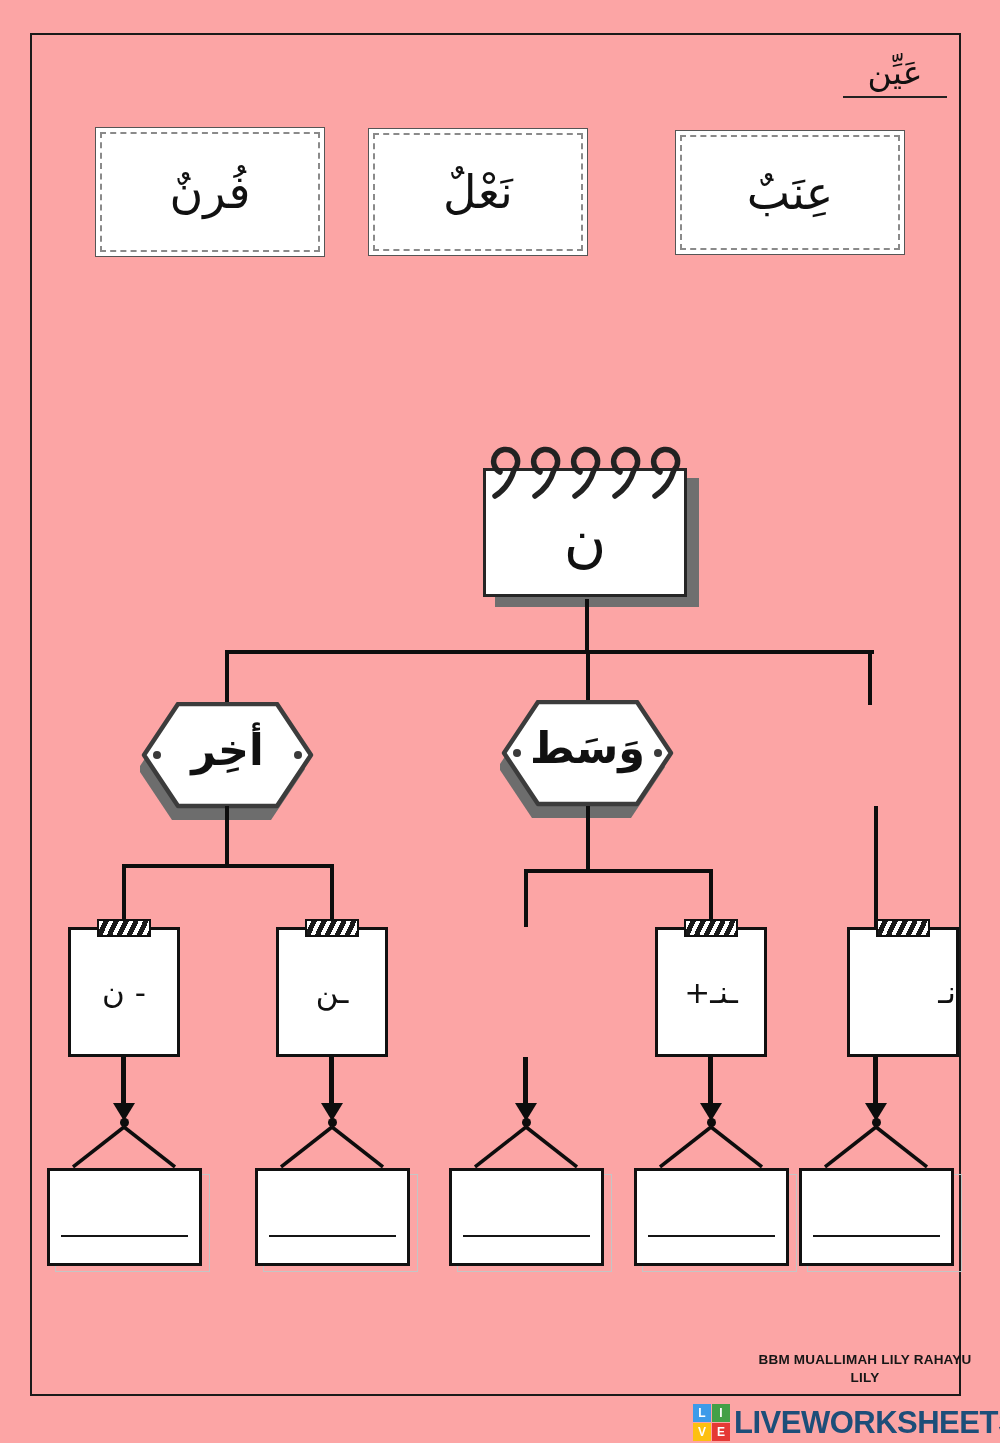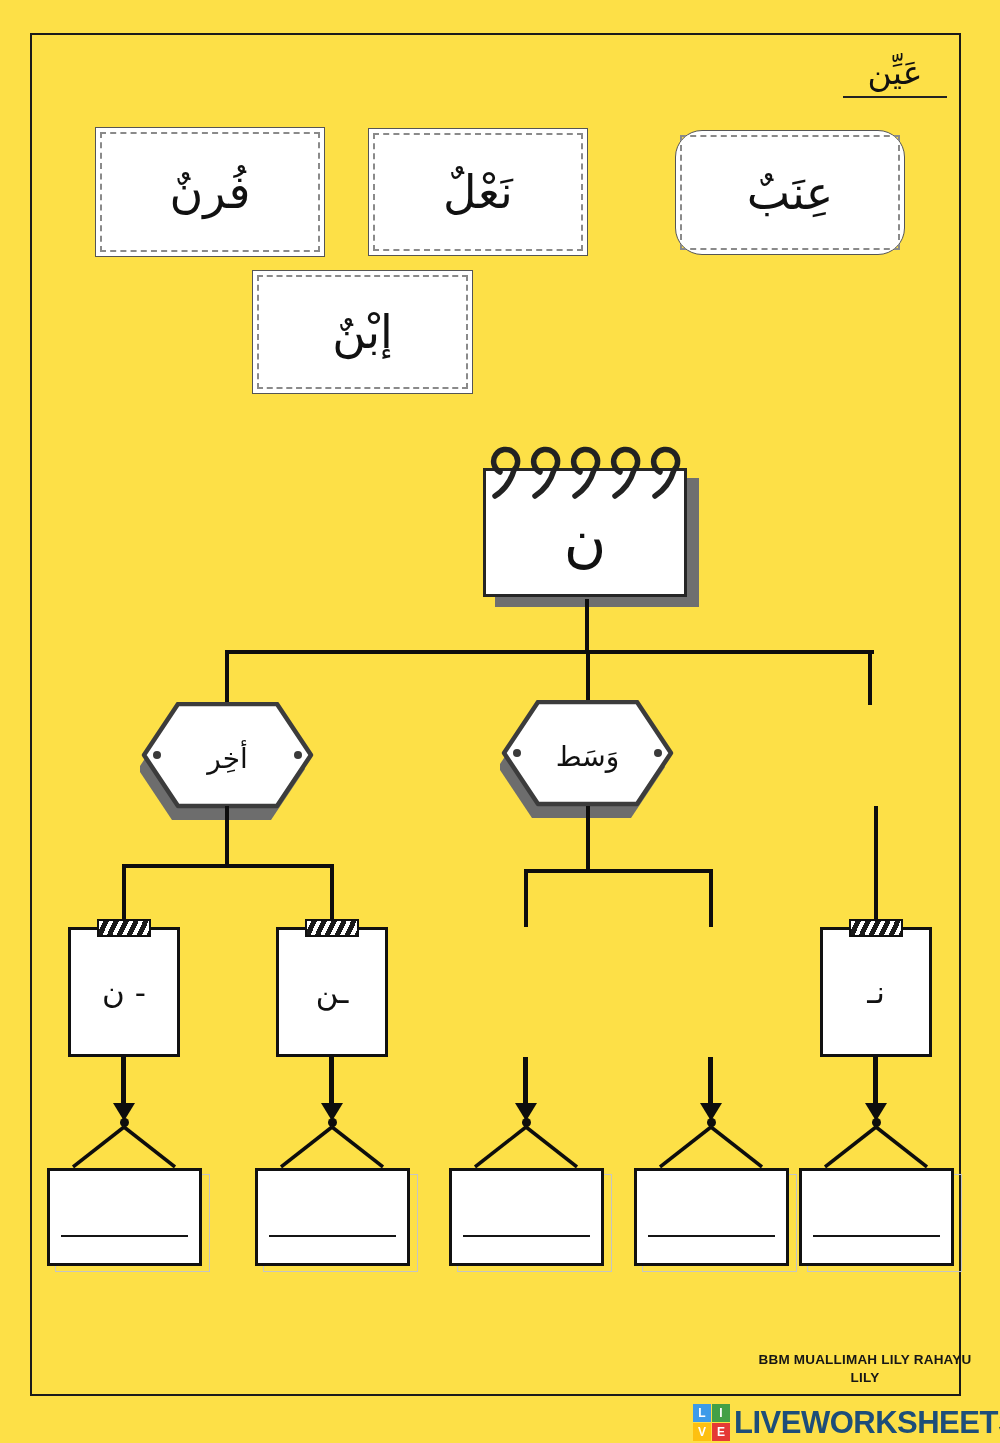--- a/index.html
+++ b/index.html
@@ -1,16 +1,16 @@
 <!DOCTYPE html>
 <html lang="en"><head>
 <meta charset="utf-8">
 <style>
   html,body{margin:0;padding:0;background:#fff;}
-  .canvas{position:relative;width:1000px;height:1443px;background:#fde047;overflow:hidden;
+  .canvas{position:relative;width:1000px;height:1443px;background:#fca5a5;overflow:hidden;
           font-family:"DejaVu Sans",sans-serif;color:#111;}
   .frame{position:absolute;left:30px;top:33px;width:931px;height:1363px;
          border:2px solid #1a1a1a;box-sizing:border-box;}
   
   .instruction{position:absolute;left:843px;top:44px;width:104px;height:52px;
                text-align:center;font-size:33px;border-bottom:2.5px solid #222;
                direction:rtl;line-height:58px;}
   
   .card{position:absolute;background:#fff;border:1.5px solid #555;box-sizing:border-box;
         display:flex;align-items:center;justify-content:center;}
@@ -19,22 +19,22 @@
   
   .pad-shadow{position:absolute;left:495px;top:478px;width:204px;height:129px;background:#6f6f6f;}
   .pad{position:absolute;left:483px;top:468px;width:204px;height:129px;background:#fff;
        border:3.5px solid #262626;box-sizing:border-box;display:flex;align-items:center;justify-content:center;}
   .pad-letter{font-size:58px;padding-top:16px;direction:rtl;}
   .rings{position:absolute;left:487px;top:444px;}
   
   .vline,.hline{position:absolute;background:#0d0d0d;}
   
   .hex{position:absolute;width:175px;height:125px;}
-  .hex-label{position:absolute;left:0;right:0;top:8px;height:96px;display:flex;
-             align-items:center;justify-content:center;font-size:28px;direction:rtl;}
+  .hex-label{position:absolute;left:0;right:0;top:0;height:96px;display:flex;
+             align-items:center;justify-content:center;font-size:43px;direction:rtl;font-weight:bold;}
   
   .form-box{position:absolute;width:112px;height:130px;top:927px;background:#fff;
             border:3px solid #111;box-sizing:border-box;display:flex;align-items:center;justify-content:center;}
   .tape{position:absolute;top:-11px;left:50%;transform:translateX(-50%);width:54px;height:18px;
         border:2px solid #111;box-sizing:border-box;background:repeating-linear-gradient(115deg,#ffffff 0 4px,#1a1a1a 4px 9px);}
   .form-text{font-size:31px;direction:rtl;white-space:nowrap;}
   
   .arrowhead{position:absolute;width:0;height:0;border-left:11px solid transparent;
              border-right:11px solid transparent;border-top:18px solid #0d0d0d;}
   .dot{position:absolute;width:9px;height:9px;border-radius:50%;background:#0d0d0d;}
@@ -62,25 +62,22 @@
   <div class="frame"></div>
 
   <div class="instruction">عَيِّن</div>
 
   <div class="card" style="left:95px;top:127px;width:230px;height:130px;">
     <span class="card-word">فُرنٌ</span>
   </div>
   <div class="card" style="left:368px;top:128px;width:220px;height:128px;">
     <span class="card-word">نَعْلٌ</span>
   </div>
-  <div class="card" style="left:675px;top:130px;width:230px;height:125px;border-radius:27px;">
+  <div class="card" style="left:675px;top:130px;width:230px;height:125px;">
     <span class="card-word">عِنَبٌ</span>
-  </div>
-  <div class="card" style="left:252px;top:270px;width:221px;height:124px;">
-    <span class="card-word">إبْنٌ</span>
   </div>
 
   <div class="pad-shadow"></div>
   <div class="pad">
     <span class="pad-letter">ن</span>
   </div>
   <svg class="rings" width="200" height="60" viewBox="0 0 200 60">
     <g fill="none" stroke="#222222" stroke-width="5.5" stroke-linecap="round">
       <path d="M 13 28 A 12 12 0 1 1 27 26 Q 22 43 8 52"></path>
       <path d="M 53 28 A 12 12 0 1 1 67 26 Q 62 43 48 52"></path>
@@ -128,21 +125,25 @@
   <div class="vline" style="left:874px;top:806px;width:4px;height:121px;"></div>
 
   <div class="form-box" style="left:68px;">
     <div class="tape"></div>
     <span class="form-text">- ن</span>
   </div>
   <div class="form-box" style="left:276px;">
     <div class="tape"></div>
     <span class="form-text">ـن</span>
   </div>
-  <div class="form-box" style="left:820px;">
+  <div class="form-box" style="left:655px;">
+    <div class="tape"></div>
+    <span class="form-text">ـنـ+</span>
+  </div>
+  <div class="form-box" style="left:847px;justify-content:flex-end;">
     <div class="tape"></div>
     <span class="form-text">نـ</span>
   </div>
 
   <div class="vline" style="left:121px;top:1057px;width:5px;height:48px;"></div>
   <div class="arrowhead" style="left:113px;top:1103px;"></div>
   <div class="dot" style="left:120px;top:1118px;"></div>
   <svg class="hanger" style="left:46px;top:1124px;" width="156" height="44">
     <line x1="78" y1="3" x2="27" y2="43" stroke="#0d0d0d" stroke-width="3.5"></line>
     <line x1="78" y1="3" x2="129" y2="43" stroke="#0d0d0d" stroke-width="3.5"></line>

